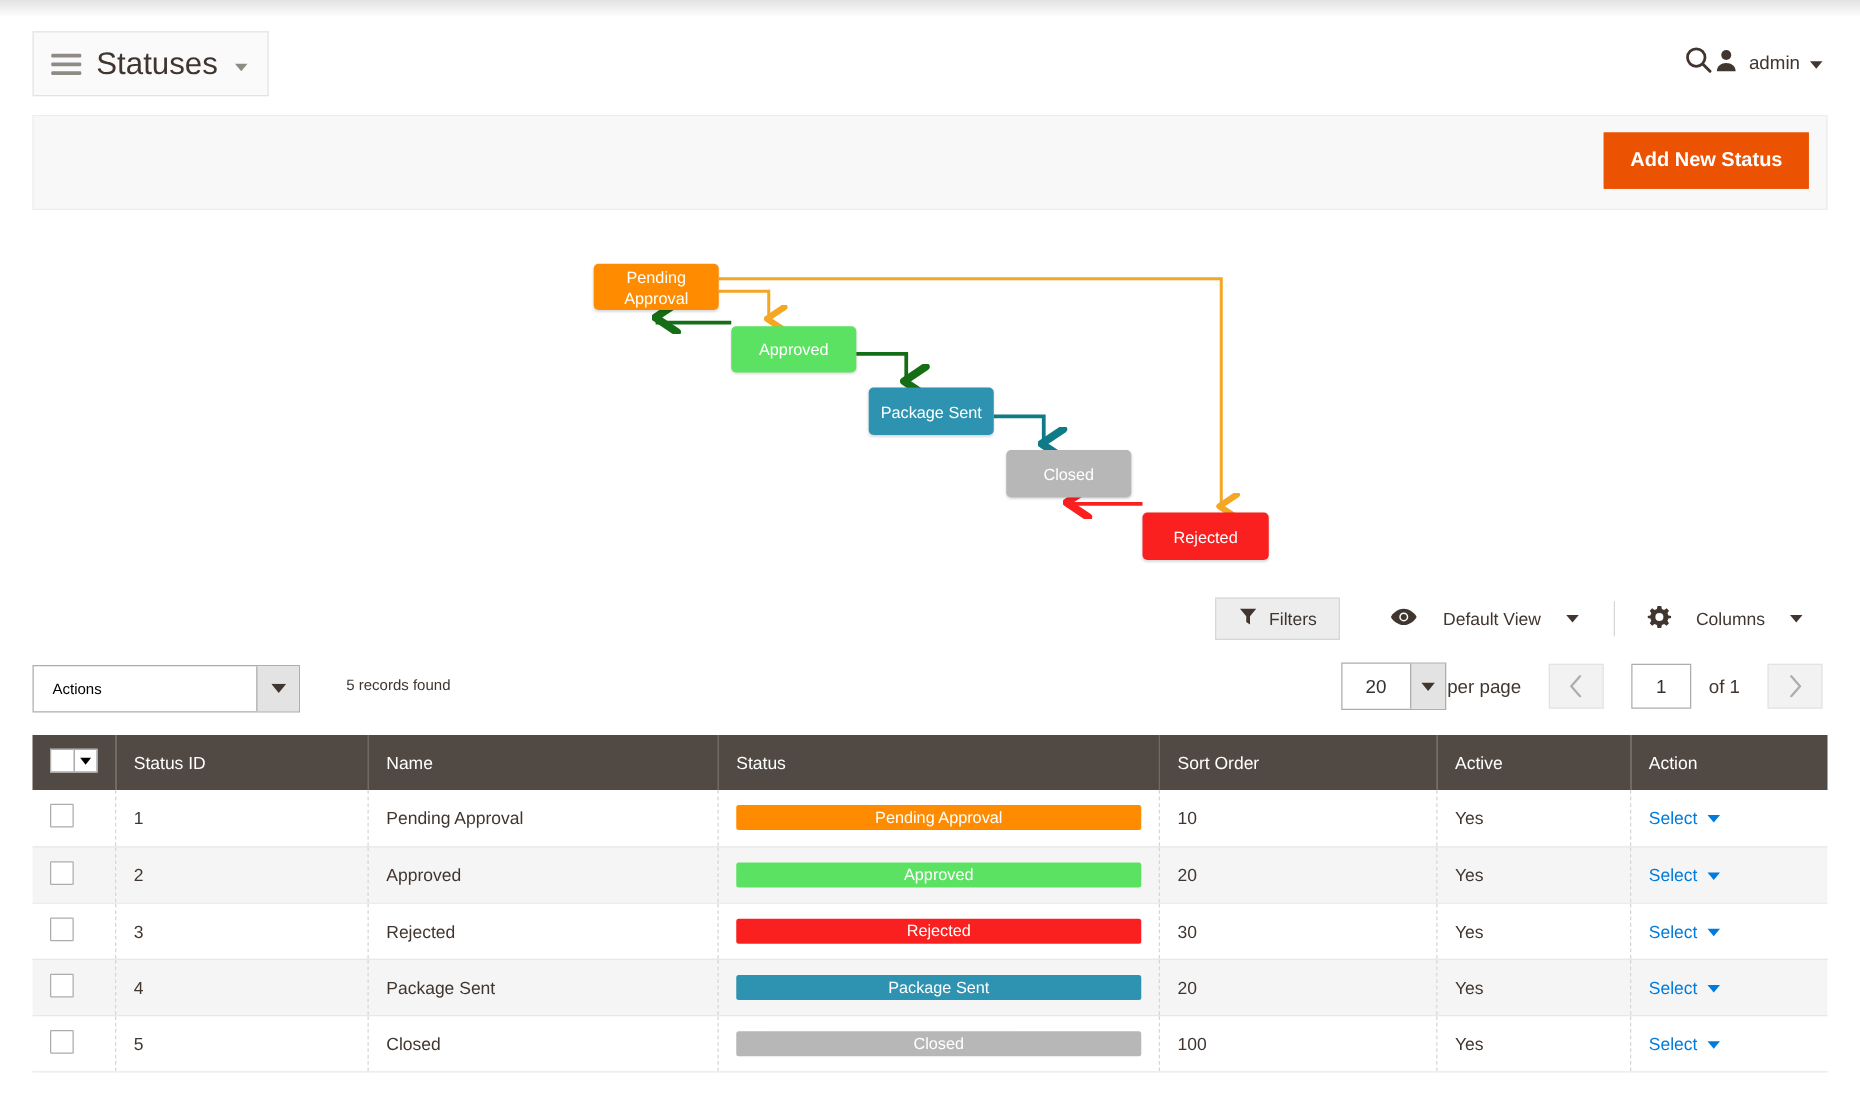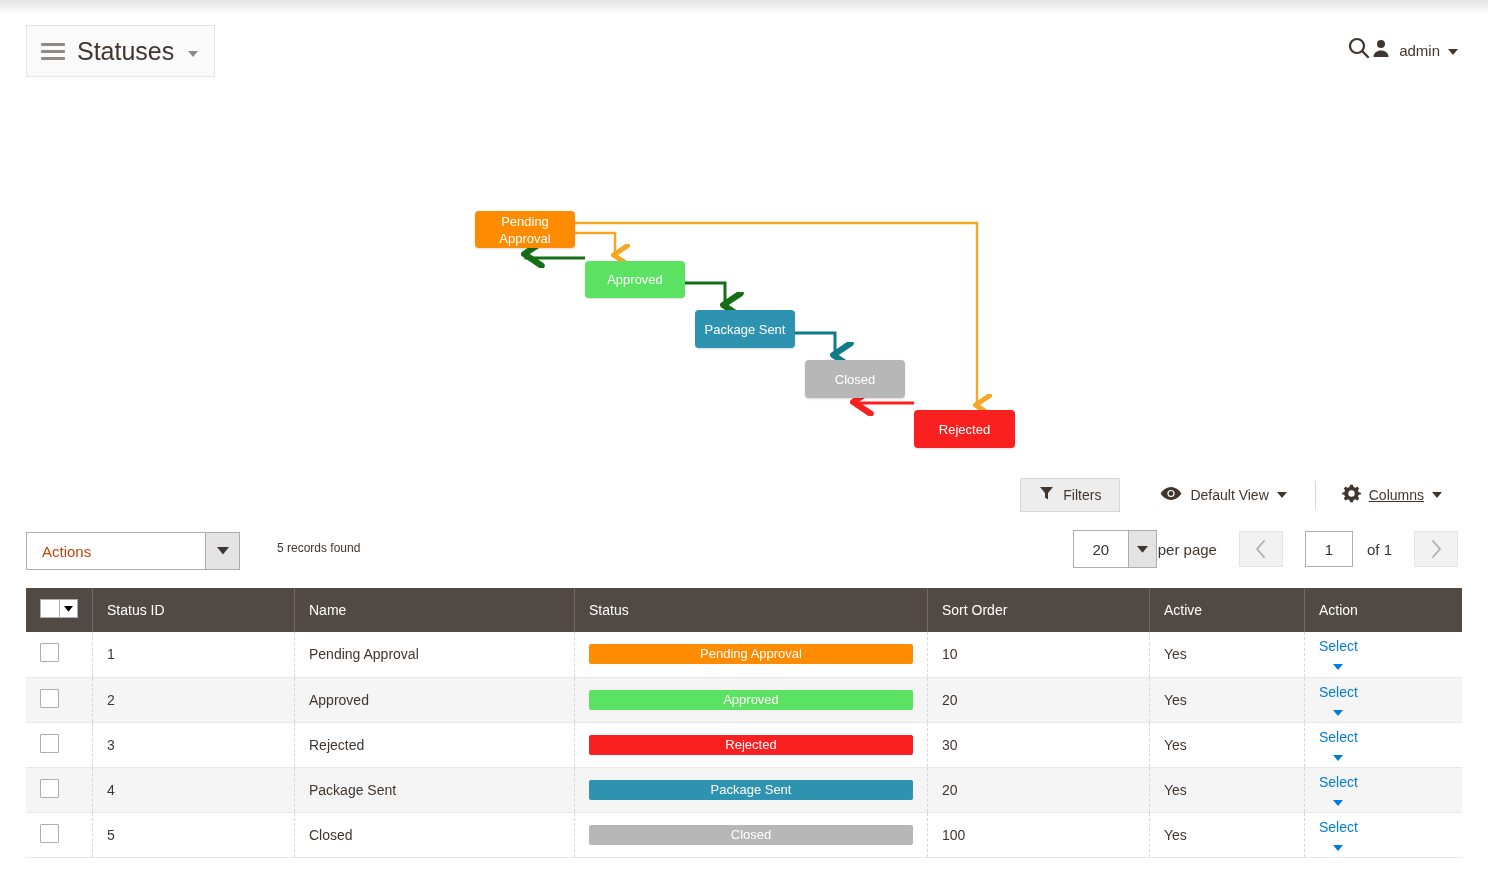--- a/index.html
+++ b/index.html
@@ -101,45 +101,45 @@
   .grid-toolbar {
     position: absolute; top: 478px; right: 30px;
     display: flex; align-items: center; gap: 0;
   }
   .filters-btn {
     height: 34px; padding: 0 18px; background: #ededed; border: 1px solid #d6d6d6;
     display: flex; align-items: center; gap: 9px; cursor: pointer;
     font-size: 14px; color: #41362f;
   }
   .view-ctl, .columns-ctl {
-    display: flex; align-items: center; gap: 8px; cursor: pointer;
+    display: flex; align-items: center; gap: 20px; cursor: pointer;
     font-size: 14px; color: #41362f; padding: 0 16px; height: 34px;
   }
   .view-ctl { margin-left: 24px; }
-  .columns-ctl { margin-left: 10px; text-decoration: underline; }
+  .columns-ctl { margin-left: 10px; }
   .vdivider {
     width: 1px; height: 28px; background: #d6d6d6; margin-left: 12px;
   }
   .caret-dark {
     width: 0; height: 0; border-left: 5px solid transparent;
     border-right: 5px solid transparent; border-top: 6px solid #41362f;
   }
 
   
   .grid-header {
     position: absolute; top: 530px; left: 0; width: 1488px; height: 48px;
   }
   .actions-select {
     position: absolute; left: 26px; top: 2px;
     width: 214px; height: 38px;
     border: 1px solid #adadad; background: #ffffff;
     display: flex; align-items: center; cursor: pointer;
   }
   .actions-select .lbl {
-    flex: 1; padding-left: 15px; font-size: 15px; color: #c2410c;
+    flex: 1; padding-left: 15px; font-size: 12px; color: #000000;
   }
   .actions-select .arrowbox {
     width: 34px; height: 100%; border-left: 1px solid #adadad;
     background: #e3e3e3; display: flex; align-items: center; justify-content: center;
   }
   .records-found {
     position: absolute; left: 277px; top: 11px;
     font-size: 12px; color: #41362f;
   }
 
@@ -210,21 +210,21 @@
     width: 19px; height: 19px; background: #ffffff; border: 1px solid #adadad;
     display: flex; align-items: center; justify-content: center;
   }
   .status-pill {
     display: block; height: 20px; line-height: 20px;
     text-align: center; color: #ffffff; font-size: 13px;
     border-radius: 2px;
   }
   .select-link {
     color: #007bdb; font-size: 14px; cursor: pointer;
-    display: inline-flex; align-items: center; gap: 8px; flex-direction: column;
+    display: inline-flex; align-items: center; gap: 8px;
   }
   .select-caret {
     width: 0; height: 0; border-left: 5px solid transparent;
     border-right: 5px solid transparent; border-top: 6px solid #007bdb;
     margin-top: 2px;
   }
 </style>
 </head>
 <body>
 
@@ -257,20 +257,23 @@
             <circle cx="10" cy="6" r="4" fill="#41362f"></circle>
             <path d="M2.5 19c0-4.2 3.4-6.6 7.5-6.6s7.5 2.4 7.5 6.6z" fill="#41362f"></path>
           </svg>
         </span>
         <span class="admin-name">admin</span>
         <span class="admin-caret"></span>
       </span>
     </div>
   </div>
 
+  <div class="page-actions">
+    <button class="btn-primary">Add New Status</button>
+  </div>
 
   <div class="diagram">
 
     <svg width="1488" height="290">
       <defs>
         <marker id="ah-orange" markerWidth="9" markerHeight="9" refX="4.5" refY="7.4" orient="auto">
           <path d="M0.6,2.2 L4.5,8 L8.4,2.2" fill="none" stroke="#f5a623" stroke-width="2.1" stroke-linecap="round" stroke-linejoin="round"></path>
         </marker>
         <marker id="ah-green-up" markerWidth="9" markerHeight="9" refX="4.5" refY="1.6" orient="auto">
           <path d="M0.6,6.8 L4.5,1 L8.4,6.8" fill="none" stroke="#156e16" stroke-width="2.1" stroke-linecap="round" stroke-linejoin="round"></path>

